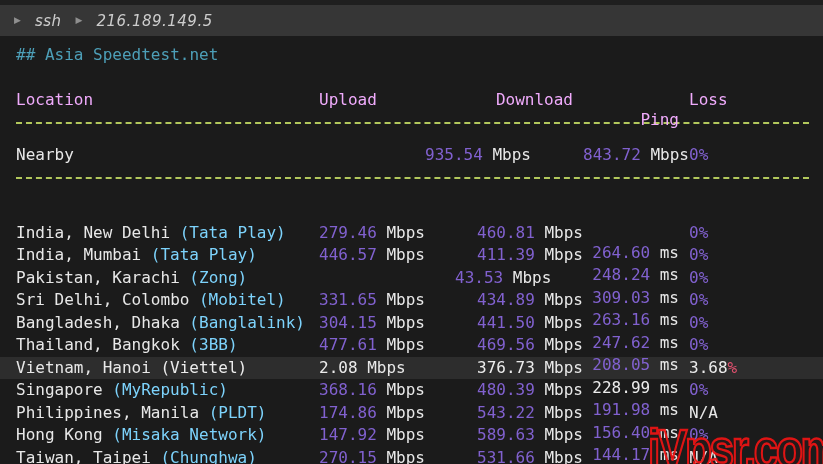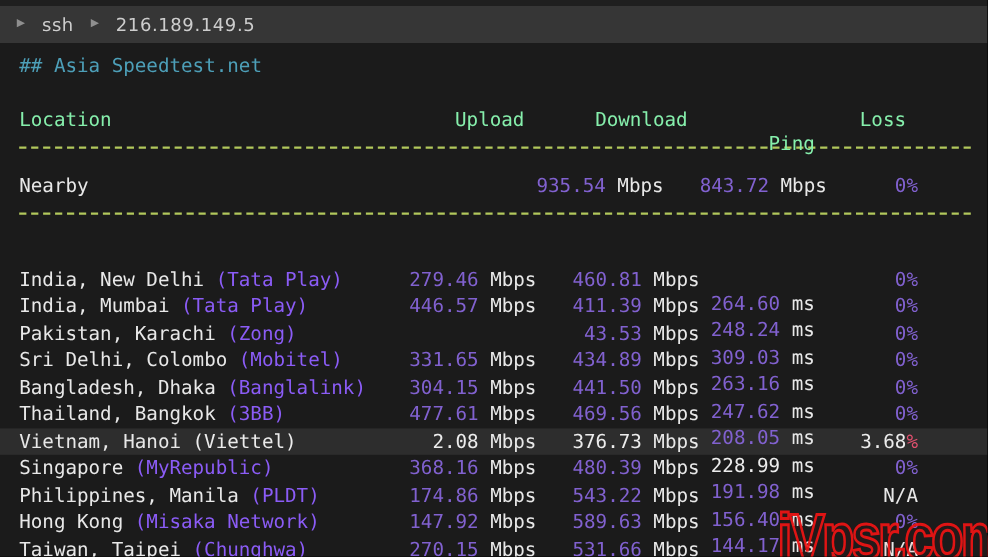--- a/index.html
+++ b/index.html
@@ -13,21 +13,21 @@
   
   .topstrip{height:5px;background:#1f1f1f;}
   .titlebar{
     height:31px;background:#363636;
     display:flex;align-items:center;
     padding-left:12px;
     font-family:"DejaVu Sans",sans-serif;
     color:#cdcdcd;font-size:15px;
   }
   .tri{color:#8f8f8f;font-size:9px;margin:0 2px;line-height:1;}
-  .tb-text{margin:0 12px;letter-spacing:0.5px;}
+  .tb-text{margin:0 12px;letter-spacing:0.5px;font-style:italic;}
   
   .term{
     position:relative;
     height:324px;
     background:#1b1b1b;
     color:#e8e8e8;
     font-size:16px;line-height:22.5px;
     padding-top:8px;
     box-sizing:border-box;
   }
@@ -36,27 +36,27 @@
   .blank{height:22.5px;}
   .dashrow{height:22.5px;}
   .dash{margin:10px 14px 0 16px;border-top:2px dashed #b2c85c;height:0;}
   
   .trow{
     height:22.5px;display:flex;align-items:center;
     padding:0 58px 0 16px;box-sizing:border-box;white-space:pre;
   }
   .cell{display:block;overflow:visible;}
   .c-loc{flex:1 1 auto;text-align:left;}
-  .c-up{width:128px;text-align:right;box-sizing:border-box;}
+  .c-up{width:128px;text-align:left;box-sizing:border-box;}
   .c-dl{width:136px;text-align:right;box-sizing:border-box;}
   .c-ping{width:106px;text-align:right;box-sizing:border-box;padding-right:10px;margin-top:40px;}
-  .c-loss{width:76px;text-align:right;box-sizing:border-box;}
+  .c-loss{width:76px;text-align:left;box-sizing:border-box;}
   .thead .c-up,.thead .c-dl,.thead .c-loss{padding-right:10px;}
-  .thead{color:#86efac;}
-  .isp{color:#8b5cf6;margin-left:9.6px;}
+  .thead{color:#f0abfc;}
+  .isp{color:#7dd3fc;margin-left:9.6px;}
   .val{color:#8161cf;}
   .unit{color:#e8e8e8;padding-left:9.6px;}
   .loss-val{color:#8161cf;}
   .loss-suffix{color:#8161cf;}
   .c-loss[data-losstype="na"] .loss-val{color:#e8e8e8;}
   
   .trow[data-variant="hl"]{background:#2d2d2d;}
   .trow[data-variant="hl"] .val,
   .trow[data-variant="hl"] .isp,
   .trow[data-variant="hl"] .loss-val{color:#ececec;}

